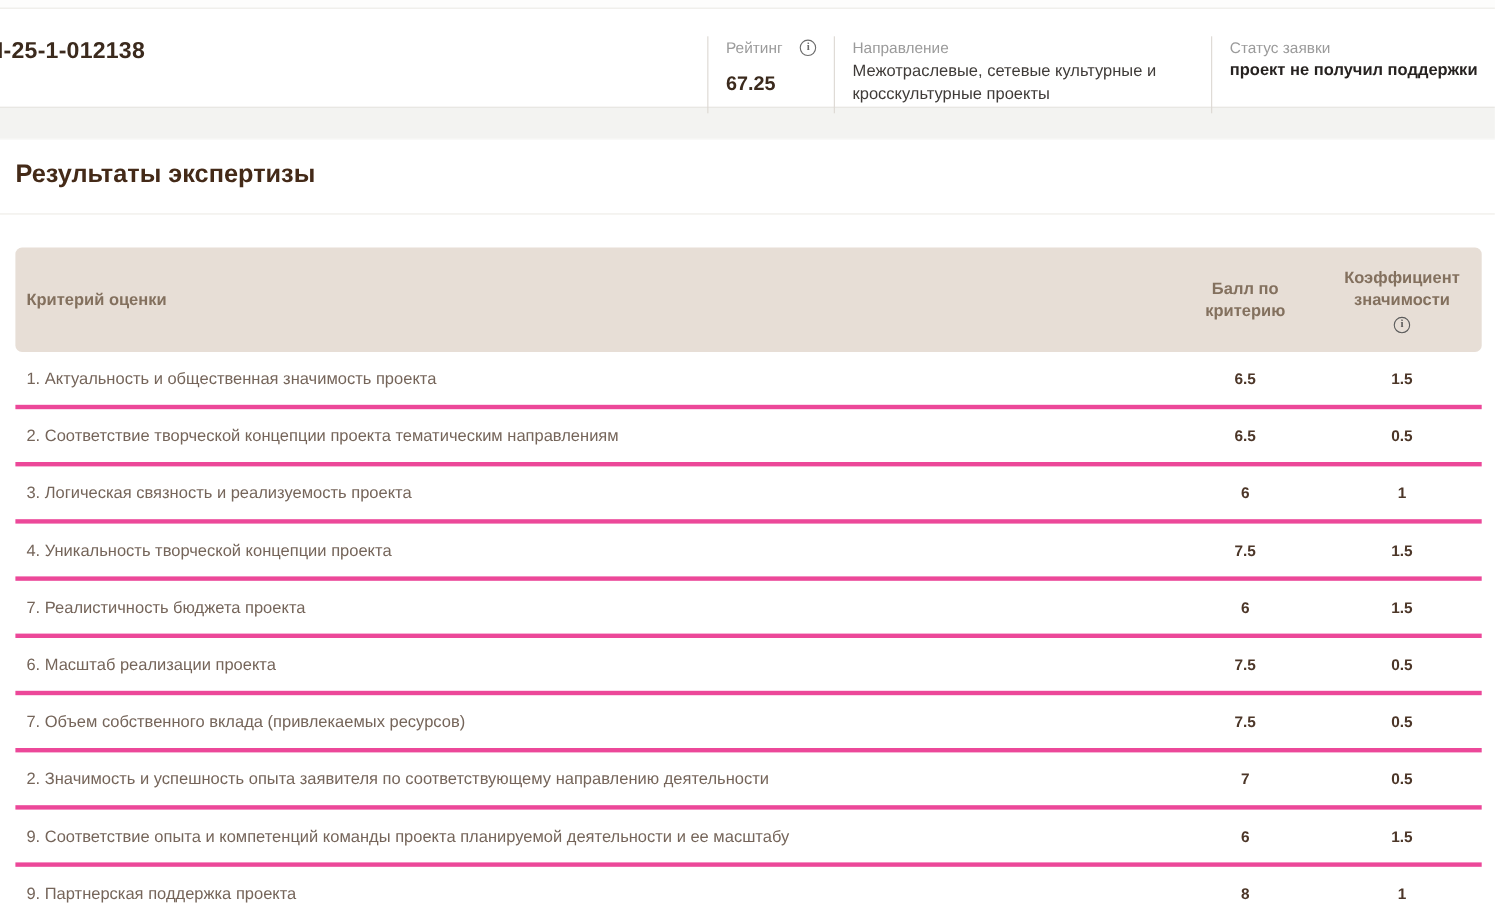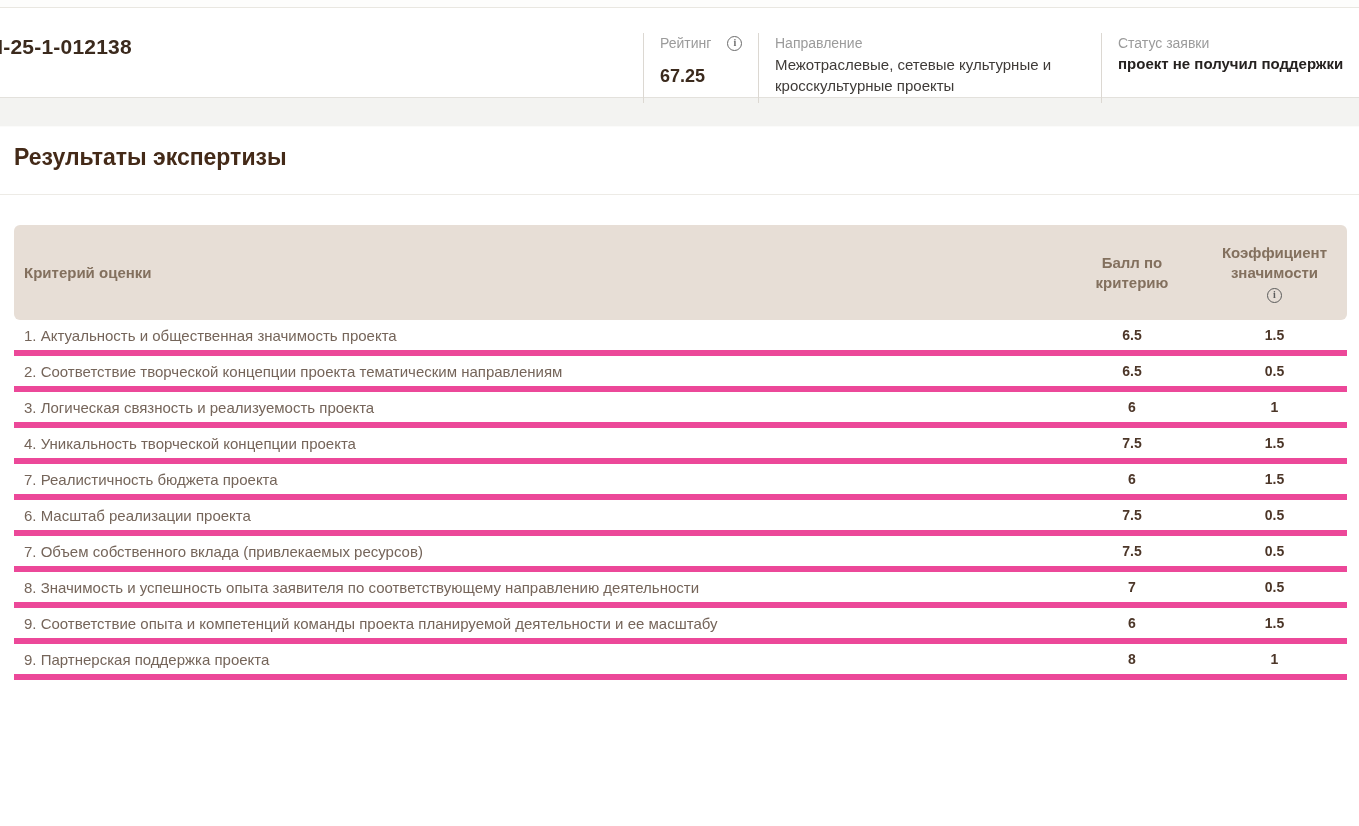--- a/index.html
+++ b/index.html
@@ -40,21 +40,21 @@
 
   
   .results-table { margin-top: 30px; width: 1333px; }
   .t-head { display: flex; align-items: center; height: 95px; background: #e7ded6; border-radius: 6px; color: #83705e; font-weight: 700; font-size: 15px; }
   .col-criterion { flex: 1 1 auto; padding-left: 10px; padding-right: 16px; }
   .col-score { flex: 0 0 140px; text-align: center; }
   .col-coeff { flex: 0 0 145px; text-align: center; }
   .t-head .col-score { line-height: 20px; padding: 0 18px; }
   .coeff-head { display: flex; flex-direction: column; align-items: center; gap: 5px; line-height: 20px; }
   .coeff-head .info-icon { border-color: #5b5b5b; color: #5b5b5b; }
-  .t-row { display: flex; align-items: center; height: 36px; border-bottom: 6px solid #ec4899; font-size: 15px; }
+  .t-row { display: flex; align-items: center; height: 52px; border-bottom: 4px solid #ec4899; font-size: 15px; }
   .t-row .col-criterion { color: #75655a; }
   .t-row .col-score, .t-row .col-coeff { font-weight: 700; color: #4c3628; font-size: 14px; }
 </style>
 </head>
 <body>
 
 <div class="top-strip"></div>
 
 <div class="app-header">
   <span class="app-id-clip"><span class="app-id">И-25-1-012138</span></span>
@@ -131,21 +131,21 @@
       <div class="col-criterion">6. Масштаб реализации проекта</div>
       <div class="col-score">7.5</div>
       <div class="col-coeff">0.5</div>
     </div>
     <div class="t-row">
       <div class="col-criterion">7. Объем собственного вклада (привлекаемых ресурсов)</div>
       <div class="col-score">7.5</div>
       <div class="col-coeff">0.5</div>
     </div>
     <div class="t-row">
-      <div class="col-criterion">8. Значимость и успешность опыта заявителя по соответствующему направлению деятельности</div>
+      <div class="col-criterion">2. Значимость и успешность опыта заявителя по соответствующему направлению деятельности</div>
       <div class="col-score">7</div>
       <div class="col-coeff">0.5</div>
     </div>
     <div class="t-row">
       <div class="col-criterion">9. Соответствие опыта и компетенций команды проекта планируемой деятельности и ее масштабу</div>
       <div class="col-score">6</div>
       <div class="col-coeff">1.5</div>
     </div>
     <div class="t-row">
       <div class="col-criterion">9. Партнерская поддержка проекта</div>

